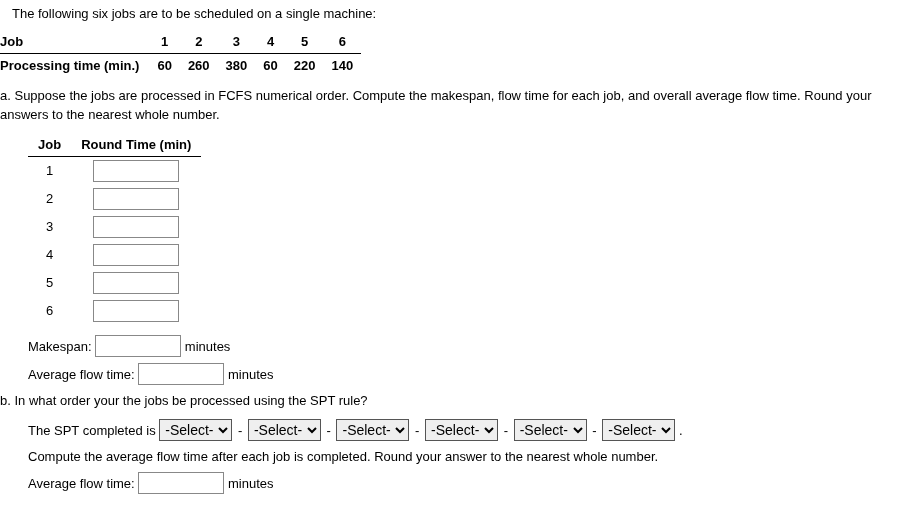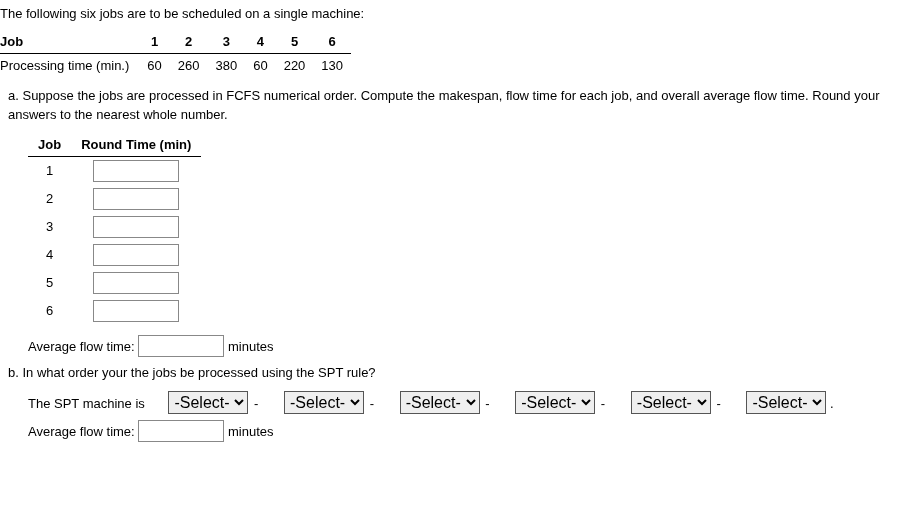--- a/index.html
+++ b/index.html
@@ -5,51 +5,51 @@
   body {
     font-family: Verdana, Geneva, sans-serif;
     font-size: 13px;
     color: #000;
     margin: 0;
     padding: 4px 0 0 0;
     width: 898px;
     line-height: 1.5;
   }
   .intro {
-    margin: 0 0 6px 0;
+    margin: 0 0 6px 12px;
   }
   table.jobtable {
     border-collapse: collapse;
     margin: 4px 0 8px 0;
   }
   table.jobtable td, table.jobtable th {
     padding: 2px 10px 2px 0;
     text-align: left;
-    font-weight: normal;
+    font-weight: bold;
   }
   table.jobtable thead th {
     font-weight: bold;
     border-bottom: 1px solid #000;
   }
   table.jobtable thead th:first-child {
     font-weight: bold;
   }
   table.jobtable .num {
     text-align: center;
     padding: 2px 8px;
   }
   .partlabel {
     display: inline-block;
     vertical-align: top;
   }
   .parttext {
     display: inline;
   }
   .partwrap {
-    margin: 6px 0 8px 8px;
+    margin: 6px 0 8px 0;
   }
   .indent {
     margin-left: 28px;
   }
   table.flowtable {
     border-collapse: collapse;
     margin: 6px 0 10px 0;
   }
   table.flowtable th {
     font-weight: bold;
@@ -66,25 +66,24 @@
     height: 18px;
     border: 1px solid #888;
     font-size: 13px;
     padding: 1px 2px;
     box-sizing: content-box;
   }
   .linefield {
     margin: 6px 0;
   }
   select.sel {
-    font-size: 16px;
+    font-size: 14px;
     border: 1px solid #555;
     background: #efefef;
     padding: 1px 1px;
-    margin-left: 20px;
   }
   .sep {
     margin: 0 2px;
   }
 </style>
 </head>
 <body>
 
 <div class="intro">The following six jobs are to be scheduled on a single machine:</div>
 
@@ -101,21 +100,21 @@
     </tr>
   </thead>
   <tbody>
     <tr>
       <td>Processing time (min.)</td>
       <td class="num">60</td>
       <td class="num">260</td>
       <td class="num">380</td>
       <td class="num">60</td>
       <td class="num">220</td>
-      <td class="num">130</td>
+      <td class="num">140</td>
     </tr>
   </tbody>
 </table>
 
 <div class="partwrap">
   <span class="partlabel">a.</span>
   <span class="parttext">Suppose the jobs are processed in FCFS numerical order. Compute the makespan, flow time for each job, and overall average flow time. Round your answers to the nearest whole number.</span>
 </div>
 
 <div class="indent">
@@ -147,49 +146,55 @@
         <td>5</td>
         <td><input class="txt" type="text" style=""></td>
       </tr>
       <tr>
         <td>6</td>
         <td><input class="txt" type="text" style=""></td>
       </tr>
     </tbody>
   </table>
 
+  <div class="linefield">
+    <span>Makespan:</span>
+    <input class="txt" type="text" style="">
+    <span>minutes</span>
+  </div>
 
   <div class="linefield">
     <span>Average flow time:</span>
     <input class="txt" type="text" style="">
     <span>minutes</span>
   </div>
 </div>
 
 <div class="partwrap">
   <span class="partlabel">b.</span>
   <span class="parttext">In what order your the jobs be processed using the SPT rule?</span>
 </div>
 
 <div class="indent">
   <div class="linefield">
-    <span>The SPT machine is</span>
+    <span>The SPT completed is</span>
     <select class="sel"><option>-Select-</option></select>
     <span class="sep">-</span>
     <select class="sel"><option>-Select-</option></select>
     <span class="sep">-</span>
     <select class="sel"><option>-Select-</option></select>
     <span class="sep">-</span>
     <select class="sel"><option>-Select-</option></select>
     <span class="sep">-</span>
     <select class="sel"><option>-Select-</option></select>
     <span class="sep">-</span>
     <select class="sel"><option>-Select-</option></select>
     <span>.</span>
   </div>
 
+  <div class="linefield">Compute the average flow time after each job is completed. Round your answer to the nearest whole number.</div>
 
   <div class="linefield">
     <span>Average flow time:</span>
     <input class="txt" type="text" style="">
     <span>minutes</span>
   </div>
 </div>
 
 </body></html>

